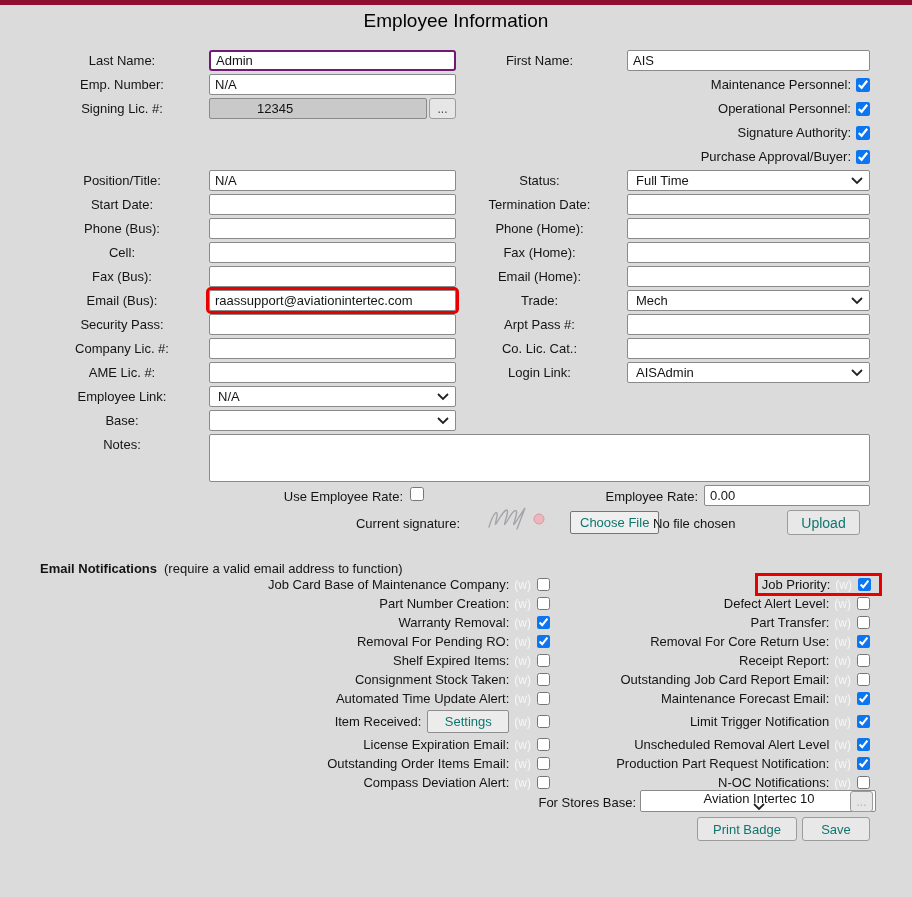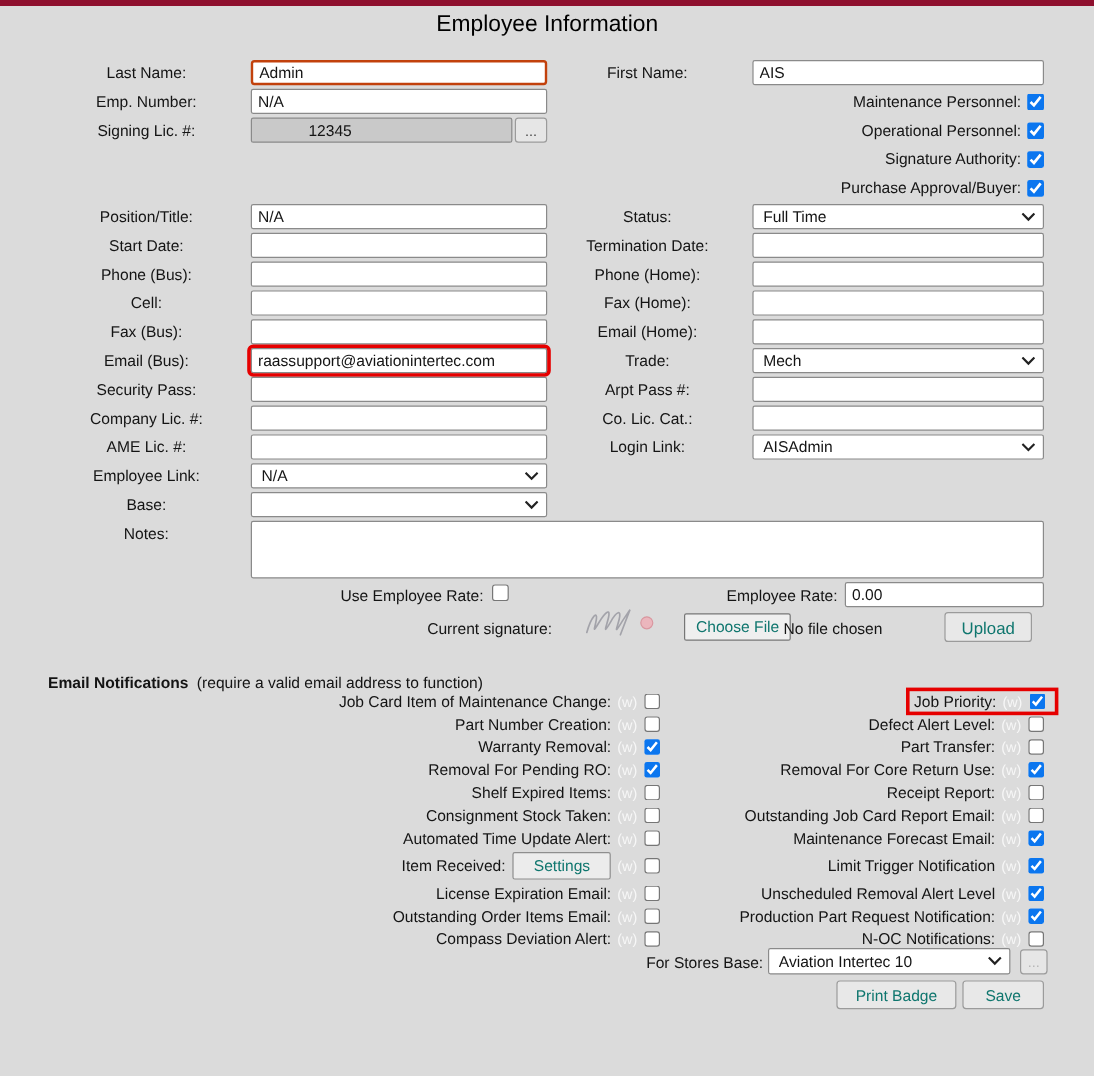--- a/index.html
+++ b/index.html
@@ -14,21 +14,21 @@
   .col-left  { left:40px;  width:416px; }
   .col-right { left:457px; width:413px; }
 
   .frow { display:flex; align-items:center; height:21px; margin-bottom:3px; }
   .flabel { flex:0 0 169px; text-align:center; padding-right:5px; white-space:nowrap; }
   .col-right .flabel { flex-basis:170px; }
 
   .ti { flex:1; min-width:0; height:21px; border:1px solid #8a8a8a; border-radius:2px;
         background:#fff; padding:1px 5px; font-family:"Liberation Sans",sans-serif;
         font-size:13px; color:#141414; }
-  .ti-focused { border:2px solid #c2410c; border-radius:3px; }
+  .ti-focused { border:2px solid #701a75; border-radius:3px; }
   .ti-disabled { background:#c9c9c9;padding-left:47px; }
   .ti-red { outline:3px solid #e60000; }
 
   .sel { flex:1; display:flex; align-items:center; height:21px; border:1px solid #8a8a8a;
          border-radius:2px; background:#ffffff; padding:0 6px 0 8px; }
   .sel-val { flex:1; white-space:nowrap; overflow:hidden; }
   .chev { width:12px; height:8px; flex:none; }
 
   .cbrow { justify-content:flex-end; }
   .cb { width:14px; height:14px; accent-color:#0b76ef; margin:0 0 0 5px; flex:none; }
@@ -240,21 +240,21 @@
   <div class="btn file-btn abs" style="left:570px; top:511px;">Choose File</div>
   <div class="abs" style="left:653px; top:516px;">No file chosen</div>
   <div class="btn abs" style="left:787px; top:510px; width:73px; height:25px; font-size:14px;">Upload</div>
 
   <div class="nheader">
     <b>Email Notifications</b><span class="note">(require a valid email address to function)</span>
   </div>
 
   <div class="nlist nlist-left">
     <div class="nrow">
-      <span class="nlabel">Job Card Item of Maintenance Change:</span>
+      <span class="nlabel">Job Card Base of Maintenance Company:</span>
       <span class="wmark">(w)</span>
       <input type="checkbox" class="ncb" style="">
     </div>
     <div class="nrow">
       <span class="nlabel">Part Number Creation:</span>
       <span class="wmark">(w)</span>
       <input type="checkbox" class="ncb" style="">
     </div>
     <div class="nrow">
       <span class="nlabel">Warranty Removal:</span>
@@ -358,21 +358,21 @@
       <input type="checkbox" class="ncb" checked="" style="">
     </div>
     <div class="nrow">
       <span class="nlabel">N-OC Notifications:</span>
       <span class="wmark">(w)</span>
       <input type="checkbox" class="ncb" style="">
     </div>
   </div>
 
   <div class="abs rlabel" style="left:520px; top:795px; width:116px;">For Stores Base:</div>
-  <div class="sel abs" style="left:640px; top:790px; width:202px; height:22px; display:flex;">
+  <div class="sel abs" style="left:640px; top:790px; width:236px; height:22px; display:flex;flex-direction:column;">
     <span class="sel-val">Aviation Intertec 10</span>
     <svg class="chev" viewBox="0 0 12 8">
         <polyline points="1,1 6,6 11,1" fill="none" stroke="#222" stroke-width="1.8"></polyline>
       </svg>
   </div>
   <div class="mini-btn abs" style="left:848px; top:791px; width:23px; color:#b5b5b5;">...</div>
 
   <div class="btn abs" style="left:697px; top:817px; width:100px; height:24px;">Print Badge</div>
   <div class="btn abs" style="left:802px; top:817px; width:68px; height:24px;">Save</div>
 </div>

